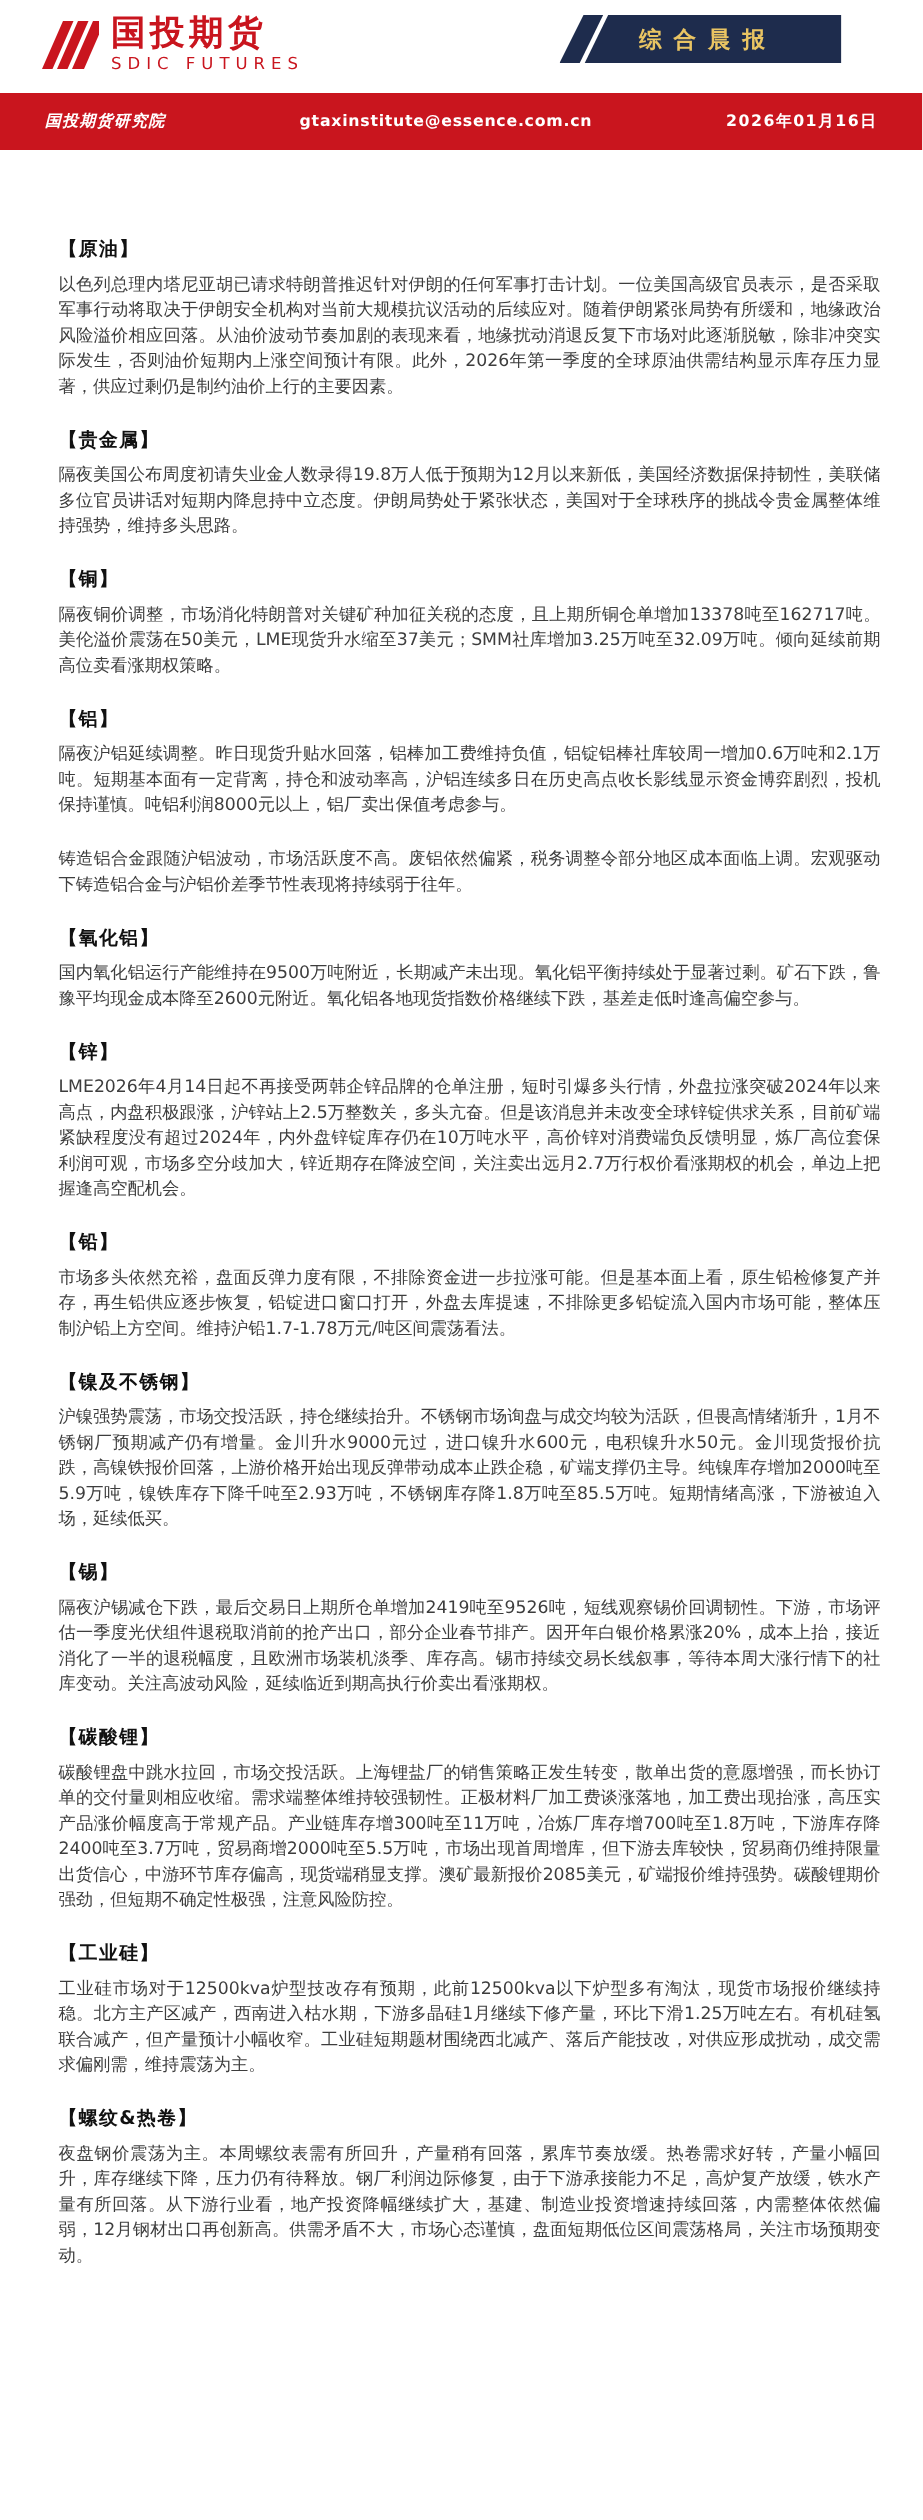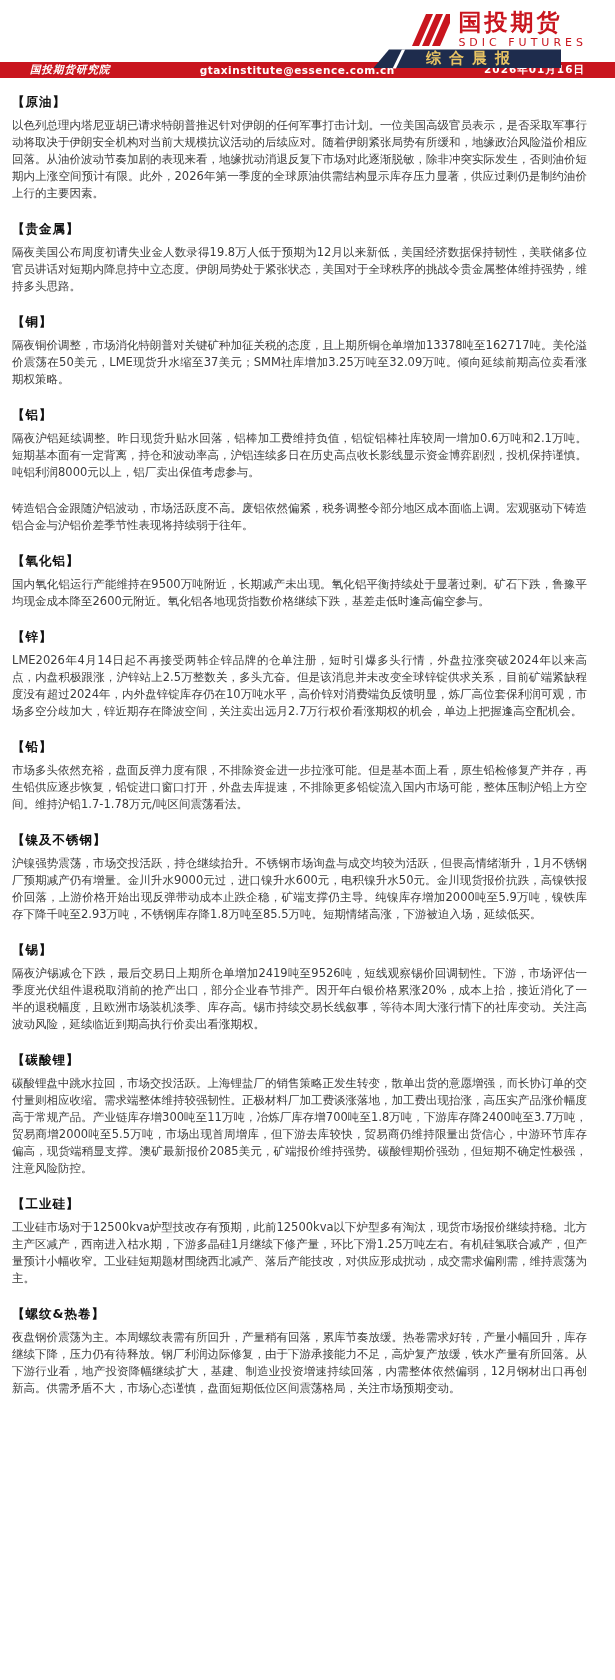--- a/index.html
+++ b/index.html
@@ -9,25 +9,24 @@
     width: 615px;
     min-height: 1680px;
     margin: 0 auto;
     background: #ffffff;
     overflow: hidden;
   }
 
   
   .header {
     display: flex;
-    align-items: flex-end;
+    align-items: flex-start;
     justify-content: space-between;
     padding: 10px 28px 8px 28px;
     height: 62px;
-    flex-direction: column;
   }
   .logo { display: flex; align-items: center; gap: 8px; }
   .logo-mark { width: 38px; height: 32px; flex: 0 0 auto; }
   .logo-text { display: flex; flex-direction: column; line-height: 1.1; }
   .logo-cn {
     color: #c9151e;
     font-size: 23px;
     font-weight: bold;
     letter-spacing: 3px;
     white-space: nowrap;
@@ -37,21 +36,21 @@
     font-size: 11px;
     letter-spacing: 4px;
     margin-top: 2px;
     white-space: nowrap;
   }
   .report-badge {
     position: relative;
     background: #1e2c4d;
     color: #e9c463;
     width: 188px;
-    height: 44px;
+    height: 32px;
     margin-right: 26px;
     display: flex;
     align-items: center;
     justify-content: center;
     font-size: 15px;
     font-weight: bold;
     letter-spacing: 8px;
     clip-path: polygon(16px 0, 100% 0, 100% 100%, 0 100%);
     padding-left: 10px;
   }
@@ -67,29 +66,29 @@
   }
 
   
   .info-bar {
     background: #c9151e;
     color: #ffffff;
     display: flex;
     align-items: center;
     justify-content: space-between;
     padding: 5px 30px;
-    height: 16px;
+    height: 38px;
     font-size: 10.5px;
   }
   .info-left { font-weight: bold; font-style: italic; letter-spacing: 1px; }
   .info-center { font-weight: bold; letter-spacing: 0.5px; }
   .info-right { font-weight: bold; letter-spacing: 1px; }
 
   
-  .main { padding: 16px 28px 24px 12px; }
+  .main { padding: 16px 28px 24px 39px; margin-top: 42px; }
   .sec { margin-bottom: 19px; }
   .sec-title {
     font-size: 12.5px;
     font-weight: bold;
     color: #111111;
     margin-bottom: 6px;
     letter-spacing: 1px;
   }
   .sec-body {
     font-size: 11.5px;

